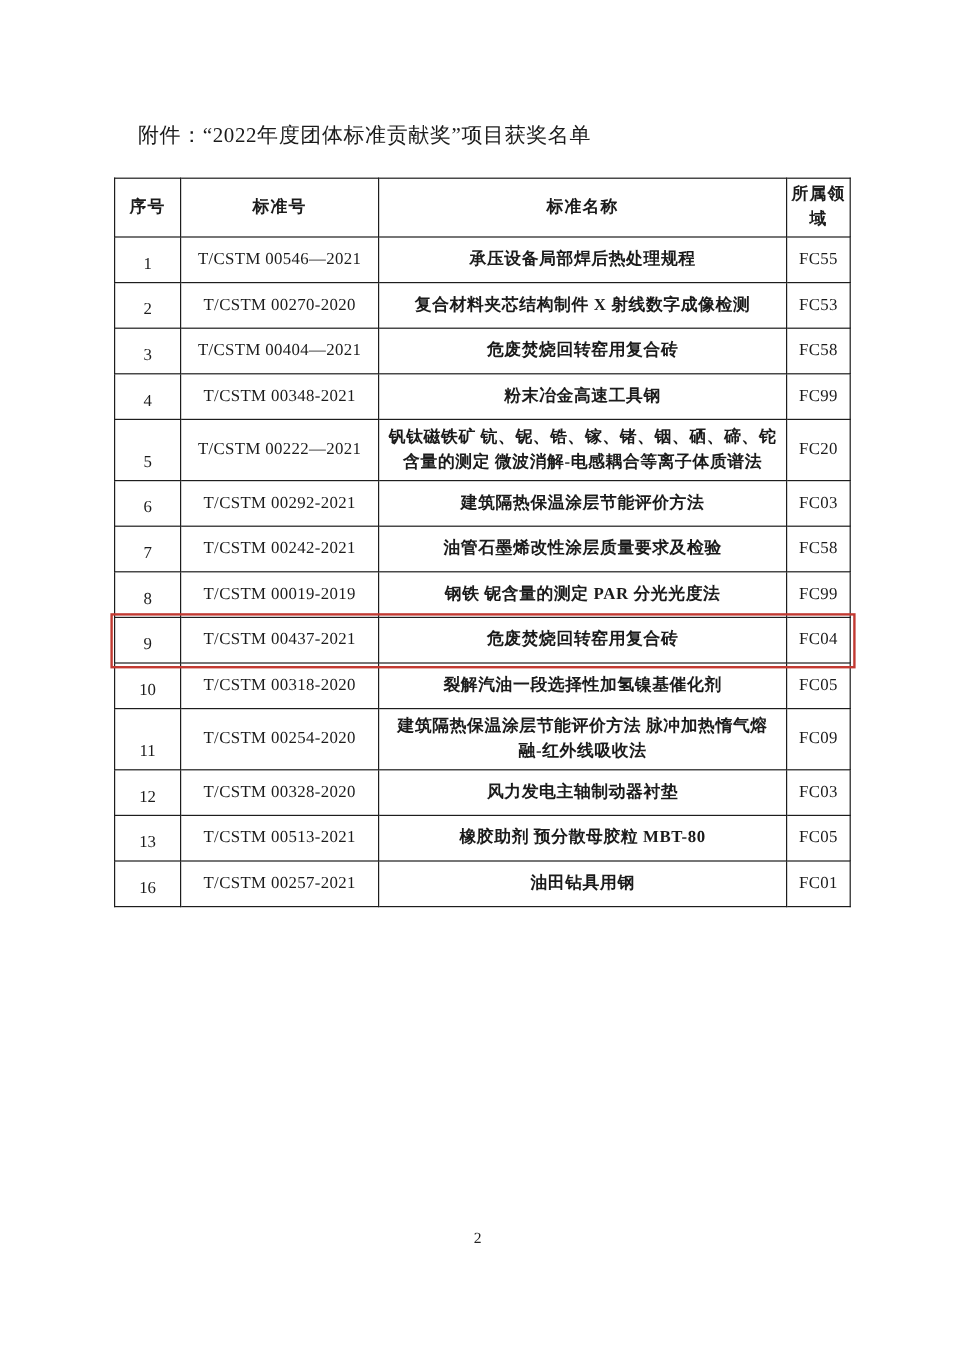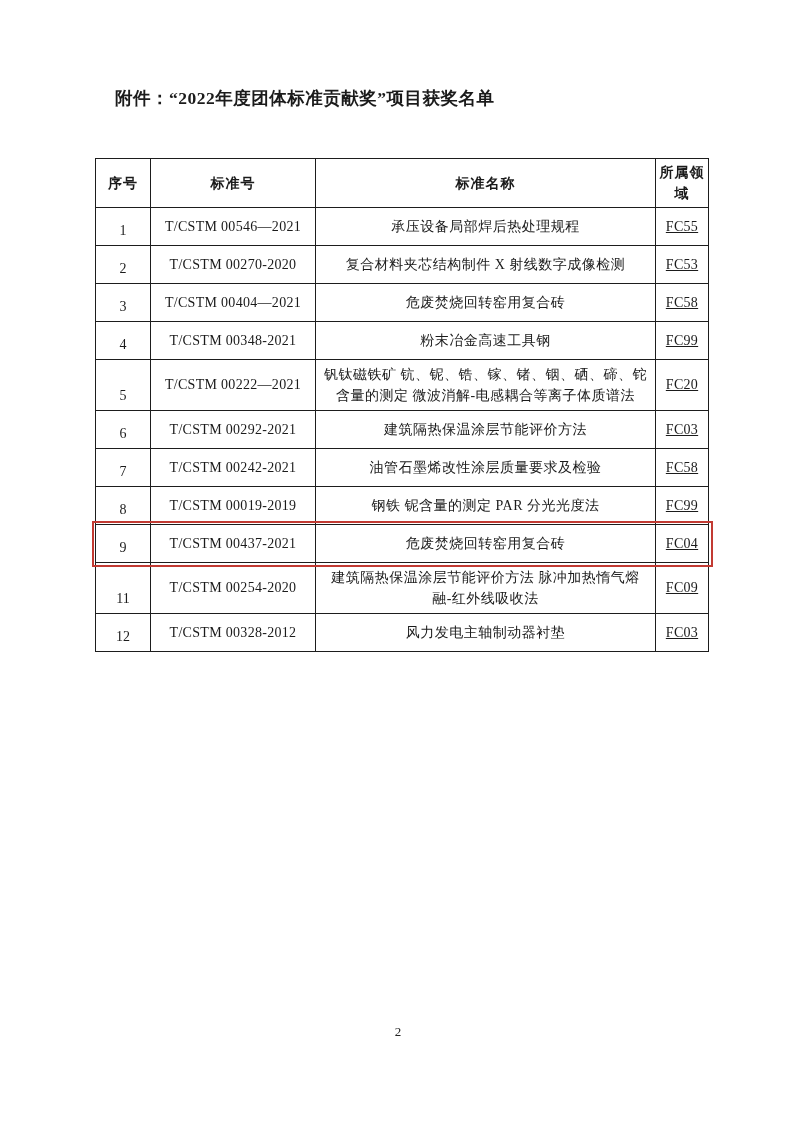--- a/index.html
+++ b/index.html
@@ -10,30 +10,30 @@
   body {
     width: 800px;
     height: 1131px;
     position: relative;
     font-family: "Liberation Serif", "DejaVu Serif", serif;
     color: #1b1b1b;
     overflow: hidden;
   }
   .doc-title {
     position: absolute;
-    top: 86px;
+    top: 100px;
     left: 115px;
     font-size: 17.5px;
-    font-weight: bold;
+    font-weight: normal;
     letter-spacing: 0.5px;
     white-space: nowrap;
   }
   table.standards-table {
     position: absolute;
-    top: 158px;
+    top: 148px;
     left: 95px;
     width: 613px;
     border-collapse: collapse;
     table-layout: fixed;
   }
   .col-no    { width: 55px; }
   .col-std   { width: 165px; }
   .col-name  { width: 340px; }
   .col-field { width: 53px; }
   th, td {
@@ -60,24 +60,24 @@
     letter-spacing: 0;
   }
   td.std-cell {
     letter-spacing: 0.3px;
     white-space: nowrap;
   }
   td.name-cell {
     letter-spacing: 0.5px;
     line-height: 21px;
     padding: 4px 6px;
+    font-weight: bold;
   }
   td.field-cell {
     letter-spacing: 0.3px;
-    text-decoration: underline;
   }
   tr.highlighted {
     outline: 2.5px solid var(--hl-color, #c23a32);
     outline-offset: 2px;
   }
   .page-number {
     position: absolute;
     top: 1024px;
     left: 0;
     width: 796px;
@@ -157,29 +157,47 @@
     <td class="name-cell">钢铁 铌含量的测定 PAR 分光光度法</td>
     <td class="field-cell">FC99</td>
   </tr>
         <tr class="highlighted">
     <td class="no-cell">9</td>
     <td class="std-cell">T/CSTM 00437-2021</td>
     <td class="name-cell">危废焚烧回转窑用复合砖</td>
     <td class="field-cell">FC04</td>
   </tr>
         <tr>
+    <td class="no-cell">10</td>
+    <td class="std-cell">T/CSTM 00318-2020</td>
+    <td class="name-cell">裂解汽油一段选择性加氢镍基催化剂</td>
+    <td class="field-cell">FC05</td>
+  </tr>
+        <tr>
     <td class="no-cell">11</td>
     <td class="std-cell">T/CSTM 00254-2020</td>
     <td class="name-cell">建筑隔热保温涂层节能评价方法 脉冲加热惰气熔融-红外线吸收法</td>
     <td class="field-cell">FC09</td>
   </tr>
         <tr>
     <td class="no-cell">12</td>
-    <td class="std-cell">T/CSTM 00328-2012</td>
+    <td class="std-cell">T/CSTM 00328-2020</td>
     <td class="name-cell">风力发电主轴制动器衬垫</td>
     <td class="field-cell">FC03</td>
   </tr>
+        <tr>
+    <td class="no-cell">13</td>
+    <td class="std-cell">T/CSTM 00513-2021</td>
+    <td class="name-cell">橡胶助剂 预分散母胶粒 MBT-80</td>
+    <td class="field-cell">FC05</td>
+  </tr>
+        <tr>
+    <td class="no-cell">16</td>
+    <td class="std-cell">T/CSTM 00257-2021</td>
+    <td class="name-cell">油田钻具用钢</td>
+    <td class="field-cell">FC01</td>
+  </tr>
       </tbody>
   </table>
 
   <div class="page-number">2</div>
 
 </div>
 
 </body></html>

